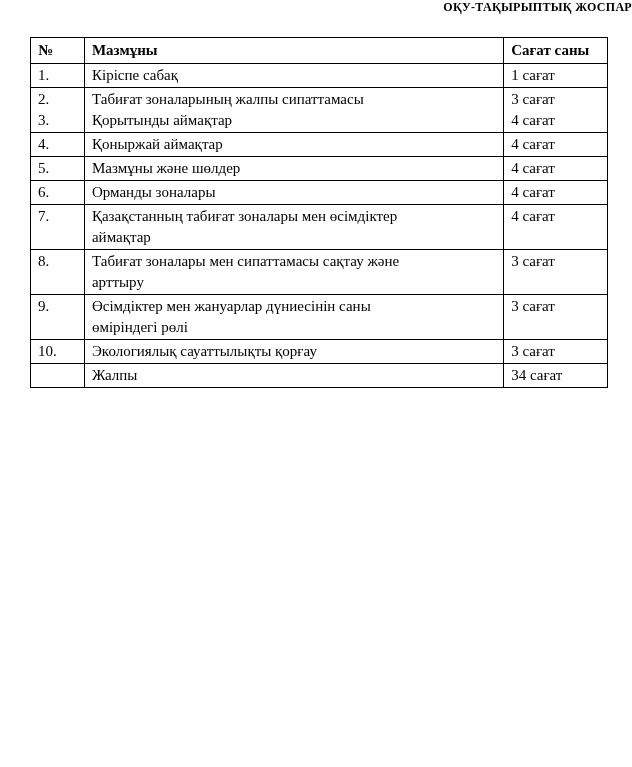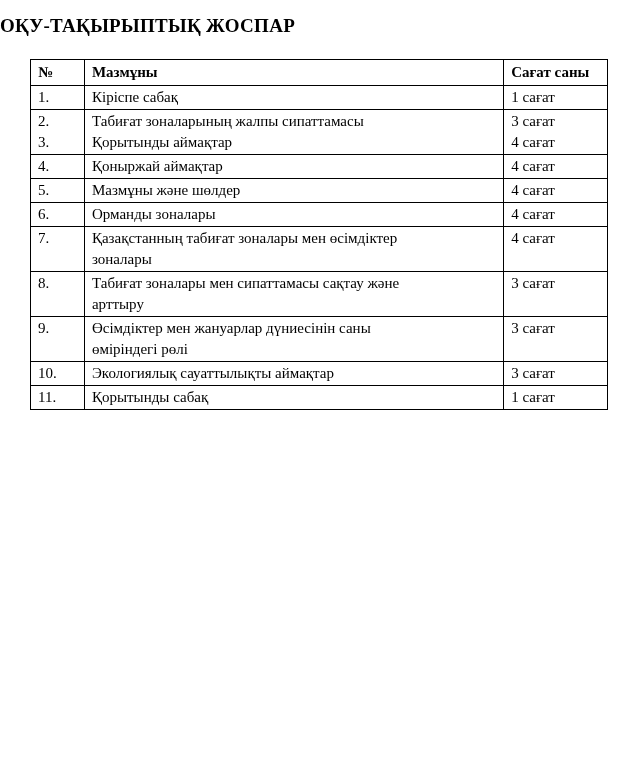--- a/index.html
+++ b/index.html
@@ -9,24 +9,23 @@
     color: #000000;
   }
   body {
     width: 632px;
     height: 767px;
     font-family: "Liberation Serif", serif;
     position: relative;
     overflow: hidden;
   }
   .doc-title {
-    margin-top: 15px;
-    text-align: left;
+    text-align: right;
     font-weight: bold;
-    font-size: 19px;
+    font-size: 12px;
     letter-spacing: 0.3px;
     font-family: "Liberation Serif", serif;
   }
   table.plan-table {
     border-collapse: collapse;
     margin: 22px 0 0 30px;
     width: 578px;
     table-layout: fixed;
     font-size: 15px;
   }
@@ -126,21 +125,21 @@
         <td>
           <div>4 сағат</div>
         </td>
       </tr>
       <tr>
         <td>
           <div>7.</div>
         </td>
         <td>
           <div>Қазақстанның табиғат зоналары мен өсімдіктер</div>
-          <div>зоналары</div>
+          <div>аймақтар</div>
         </td>
         <td>
           <div>4 сағат</div>
         </td>
       </tr>
       <tr>
         <td>
           <div>8.</div>
         </td>
         <td>
@@ -161,31 +160,31 @@
         </td>
         <td>
           <div>3 сағат</div>
         </td>
       </tr>
       <tr>
         <td>
           <div>10.</div>
         </td>
         <td>
-          <div>Экологиялық сауаттылықты аймақтар</div>
+          <div>Экологиялық сауаттылықты қорғау</div>
         </td>
         <td>
           <div>3 сағат</div>
         </td>
       </tr>
       <tr>
         <td>
-          <div>11.</div>
+          <div></div>
         </td>
         <td>
-          <div>Қорытынды сабақ</div>
+          <div>Жалпы</div>
         </td>
         <td>
-          <div>1 сағат</div>
+          <div>34 сағат</div>
         </td>
       </tr>
     </tbody>
 </table>
 
 </body></html>

